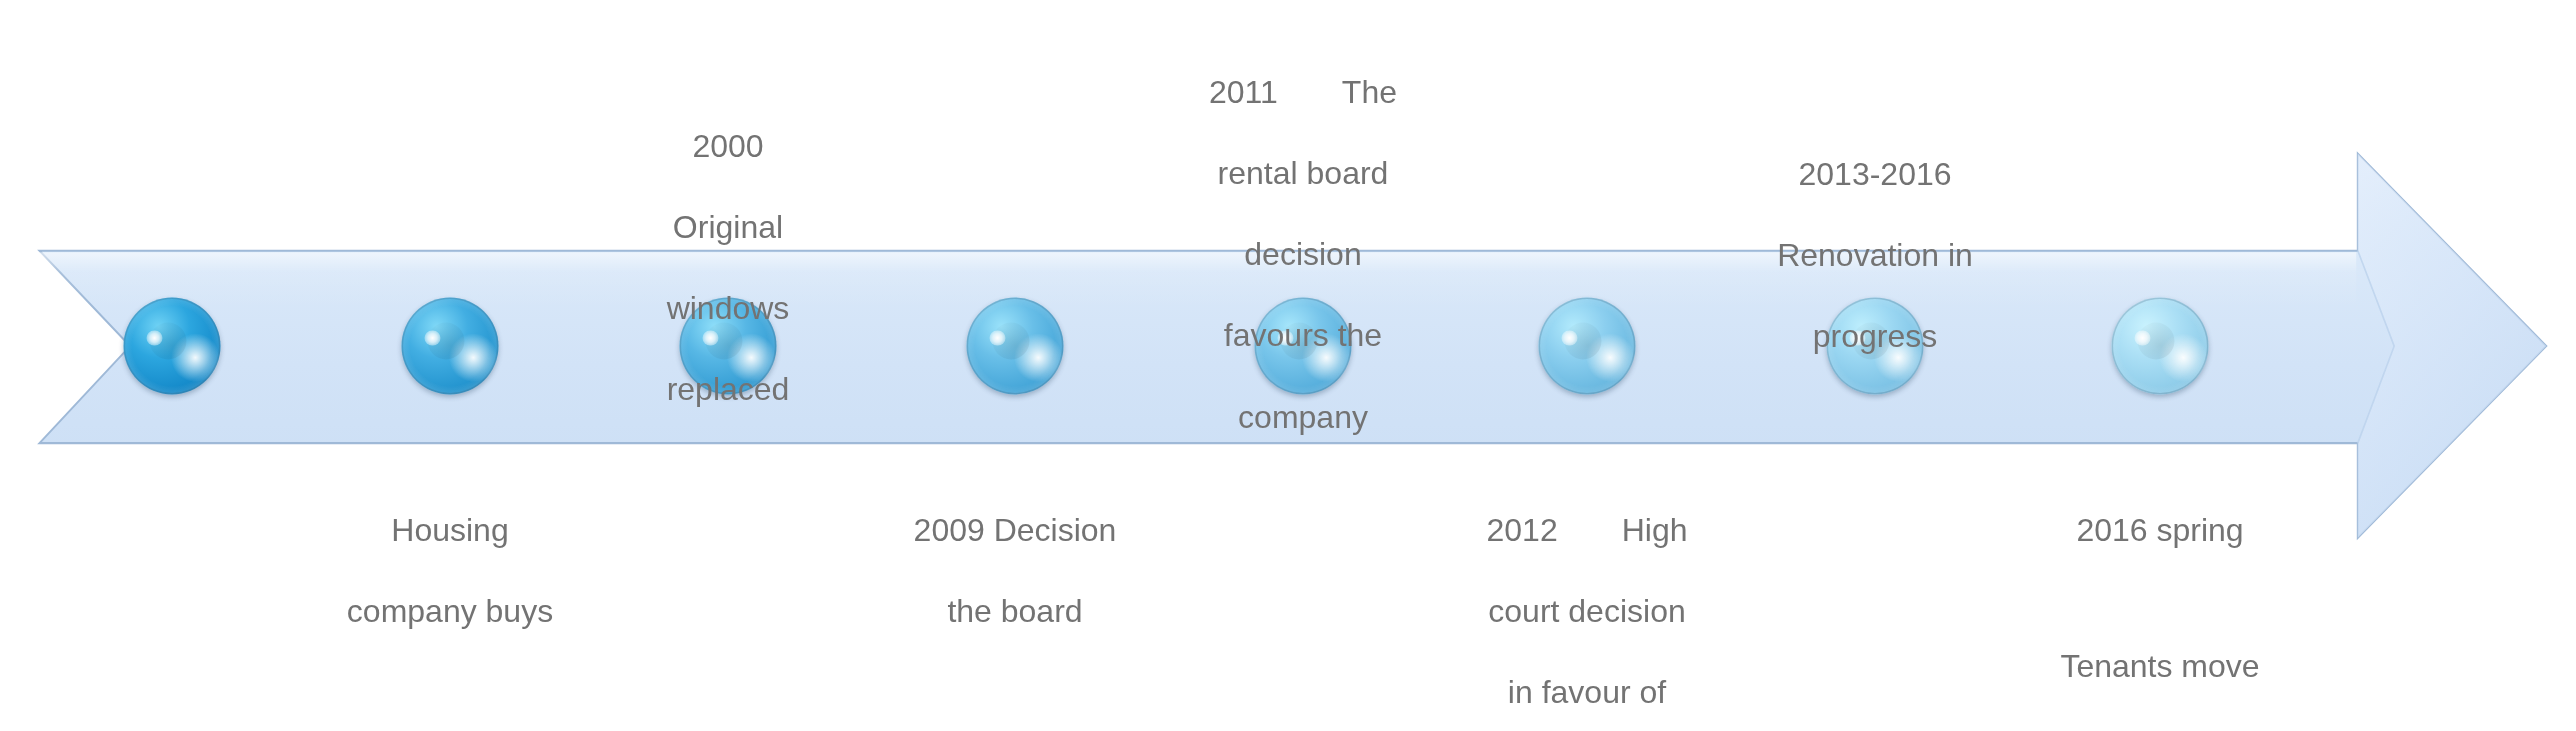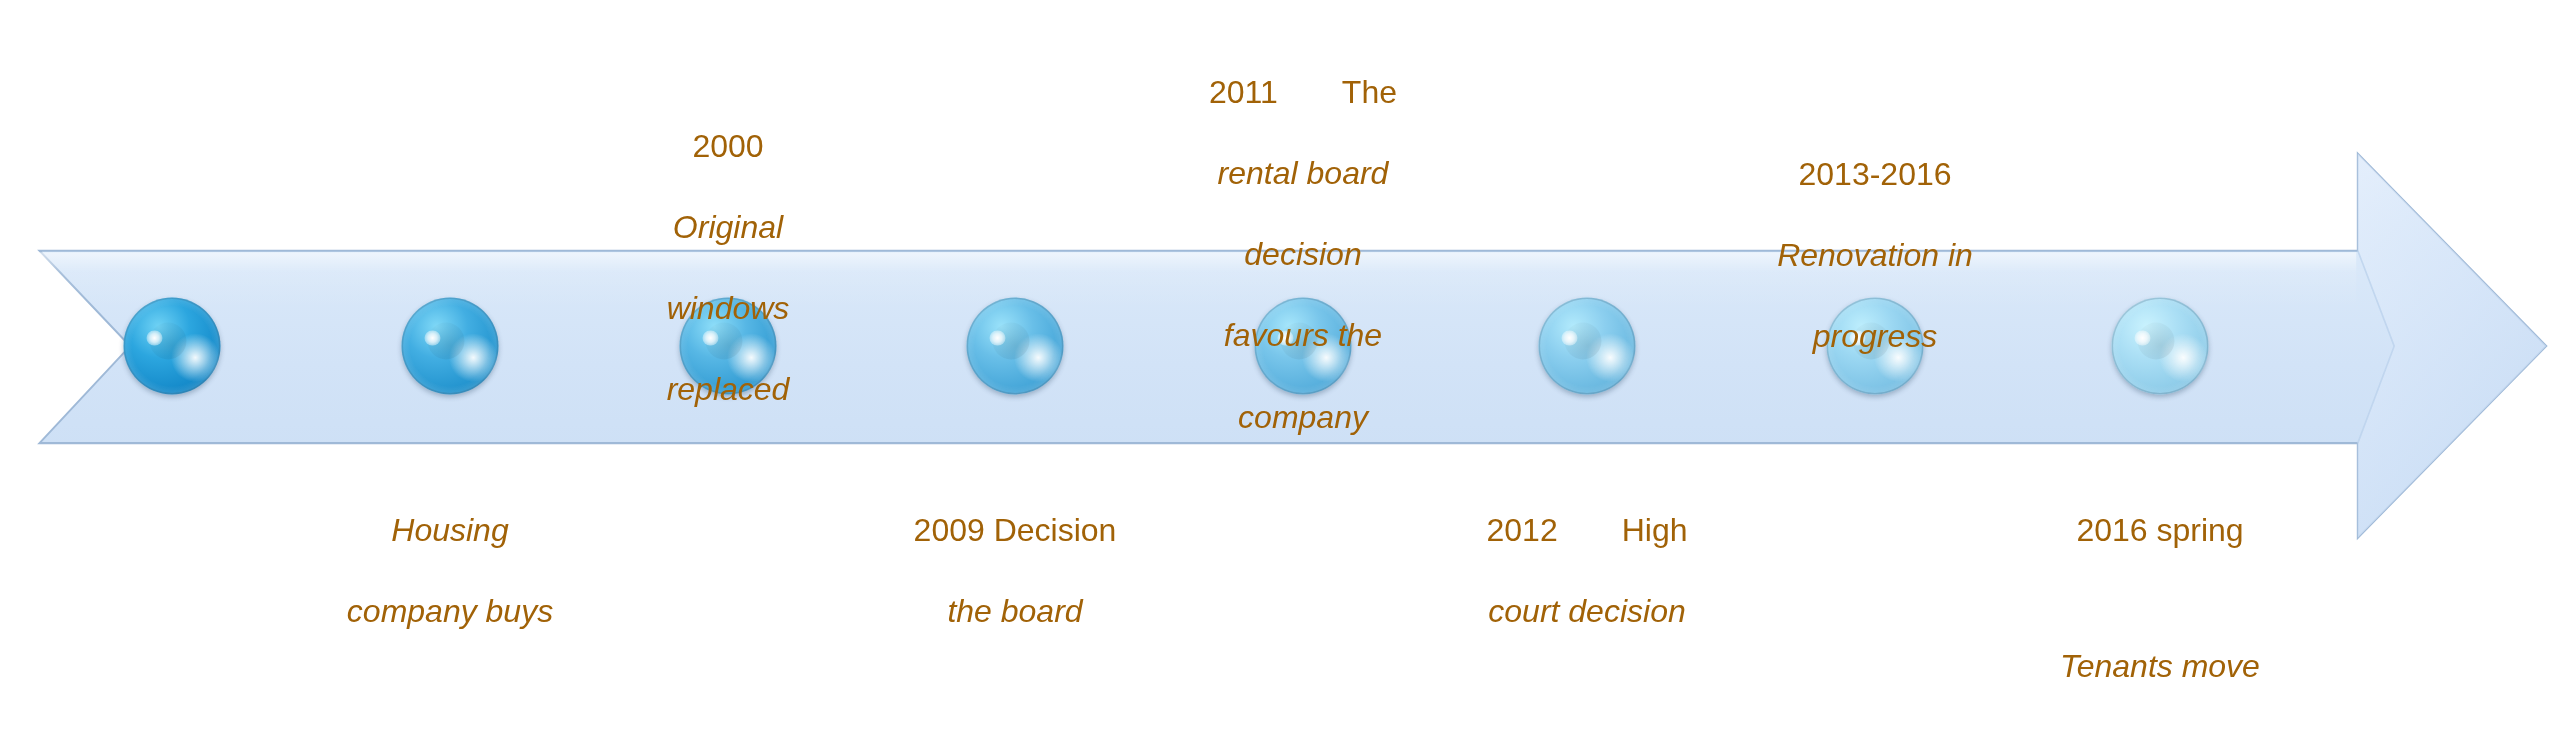--- a/index.html
+++ b/index.html
@@ -65,31 +65,31 @@
     top: 34%;
     width: 16%;
     height: 16%;
     border-radius: 50%;
     background: radial-gradient(circle at 50% 50%, #ffffff 0%, rgba(255,255,255,0.75) 40%, rgba(255,255,255,0.0) 100%);
   }
 
   
   .label {
     position: absolute;
-    color: #a16207;
+    color: #737373;
     font-size: 32px;
     line-height: 1.27;
     text-align: center;
     white-space: pre-line;
     font-family: "Liberation Sans", sans-serif;
   }
   .label.top { transform: translateX(-50%); }
   .label.bottom { transform: translateX(-50%); }
   .label .lead { display: block; }
-  .label .body { display: block; font-style: italic; }
+  .label .body { display: block; }
 </style>
 </head>
 <body>
 
 <div id="canvas">
 
   <svg id="arrow-layer" viewBox="0 0 3184 904" width="2576" height="731" xmlns="http://www.w3.org/2000/svg">
     <defs>
       <linearGradient id="bandGrad" x1="0" y1="0" x2="0" y2="1">
         <stop offset="0%" stop-color="#E6F0FC"></stop>
@@ -206,20 +206,21 @@
 
   <div class="label bottom" style="left:1015px; top:469px; width:307px;">
     <span class="lead">2009 Decision</span>
     <span class="body">the board</span>
     
   </div>
 
   <div class="label bottom" style="left:1587px; top:469px; width:307px;">
     <span class="lead">2012  High</span>
     <span class="body">court decision</span>
+    <span class="body">in favour of</span>
     
   </div>
 
   <div class="label bottom" style="left:2160px; top:469px; width:324px;">
     <span class="lead">2016 spring</span>
     <span class="body" style="height:14.6px;"></span>
     <span class="body">Tenants move</span>
     <span class="body">back and new</span>
     
     

